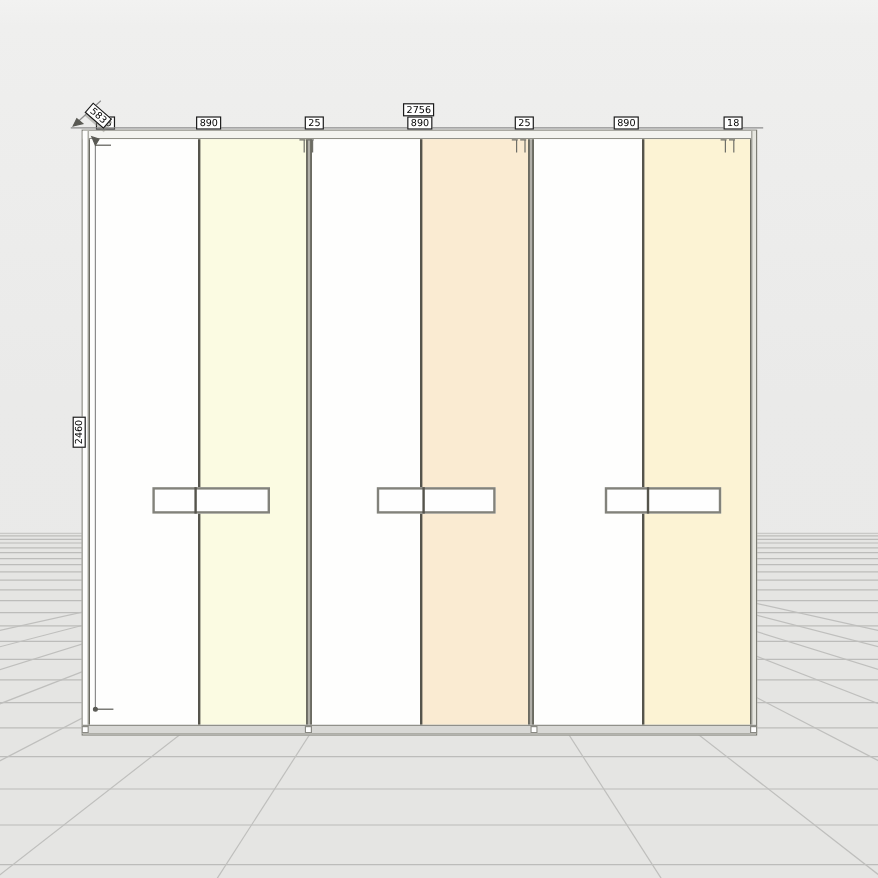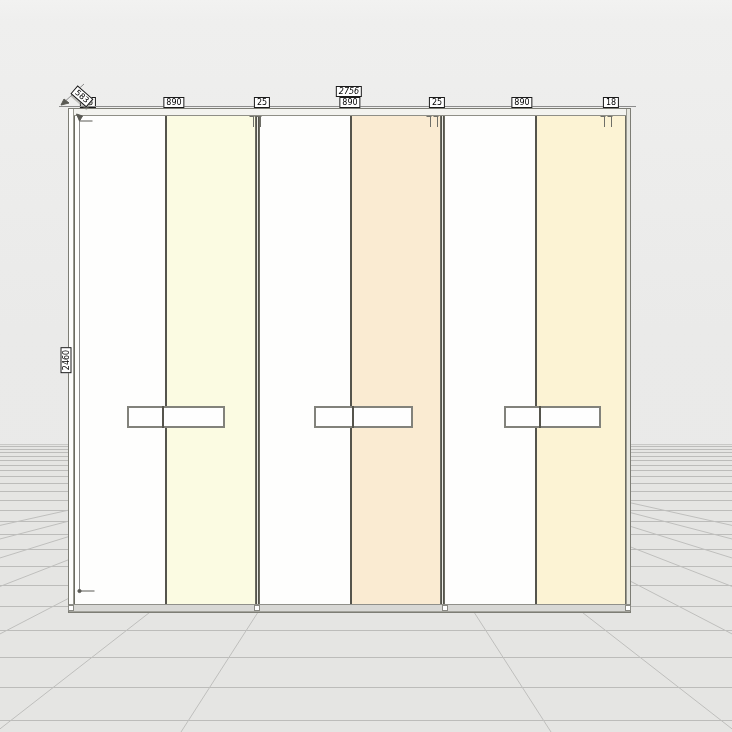--- a/index.html
+++ b/index.html
@@ -30,21 +30,21 @@
   .foot{position:absolute;bottom:1px;width:6px;height:6px;background:#fff;border:1px solid #8a8a84;box-sizing:border-box;z-index:3;}
   .handle{position:absolute;height:18px;background:#fefefe;border:2px solid #82827b;box-sizing:content-box;z-index:3;}
   .handle-cut{position:absolute;top:-2px;bottom:-2px;width:2px;background:#55544c;}
 
   
   .dlabel{
     position:absolute;z-index:5;background:#fff;border:1px solid #1a1a1a;
     font-size:8px;line-height:9px;padding:0 2px;color:#000;white-space:nowrap;
     transform:translateX(-50%);
   }
-  .dlabel.total{z-index:5;font-style:italic;}
+  .dlabel.total{z-index:5;}
   .dlabel.depth{
     transform:rotate(41deg);transform-origin:0 50%;z-index:6;
     box-shadow:2px 2px 0 rgba(130,130,125,.45);
   }
   .dlabel.hidden18{z-index:3;}
   .dlabel.height{transform:translate(-50%,-50%) rotate(-90deg);z-index:5;}
 </style>
 </head>
 <body>
 

